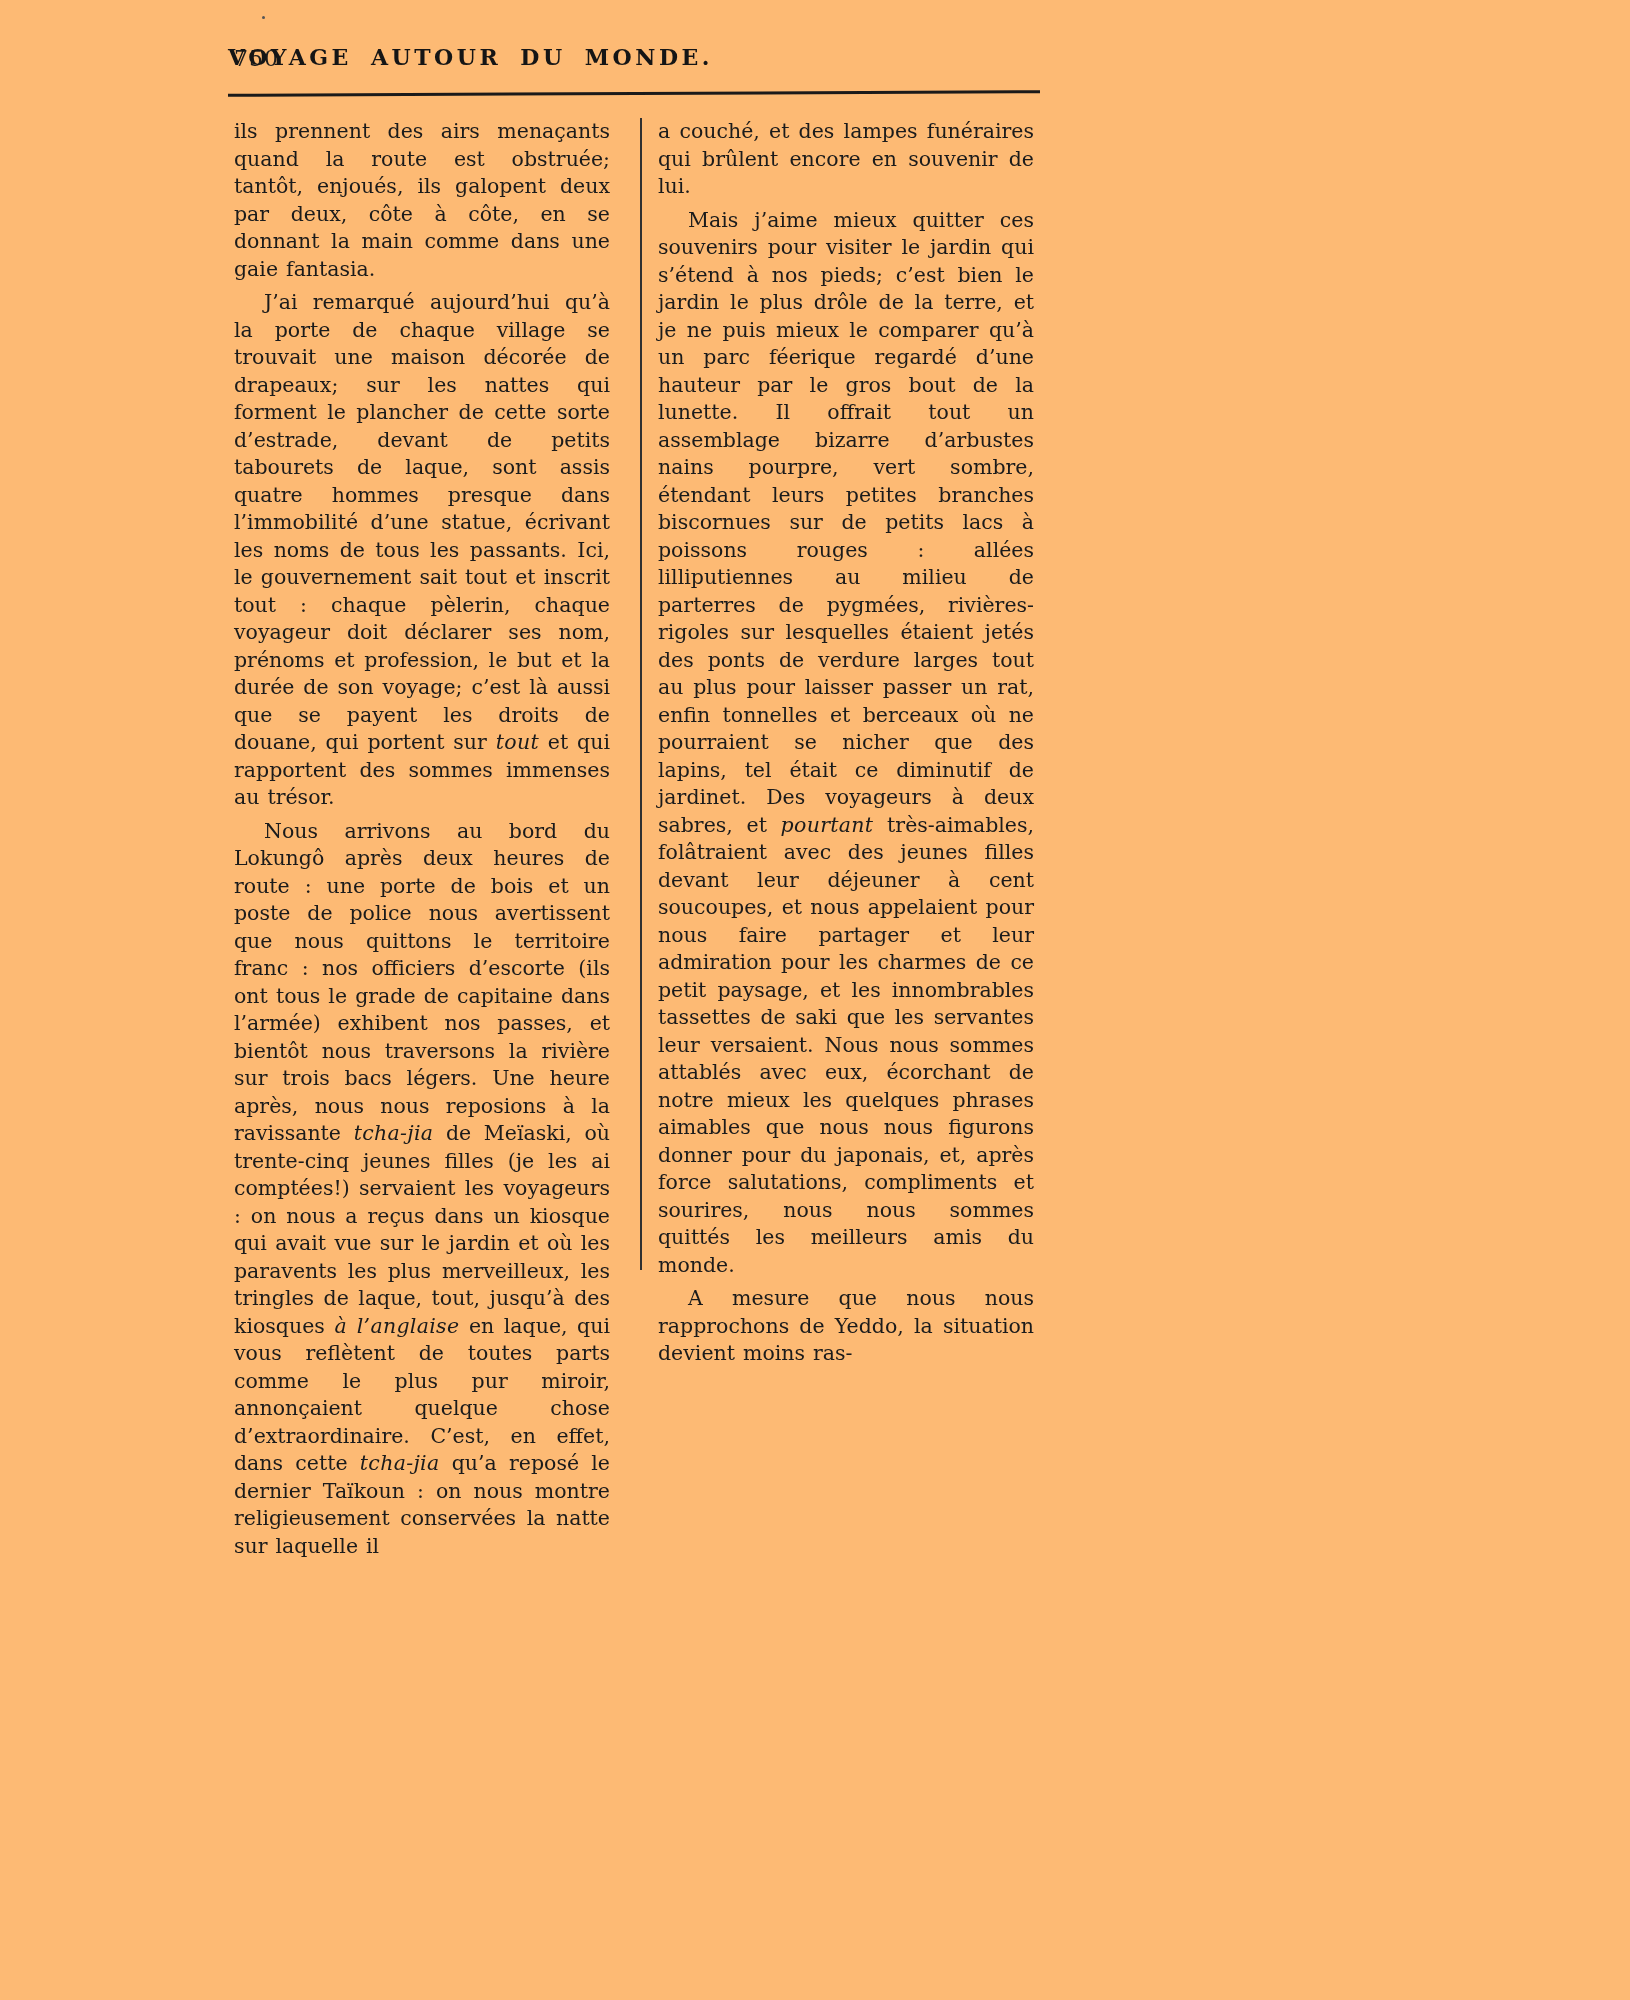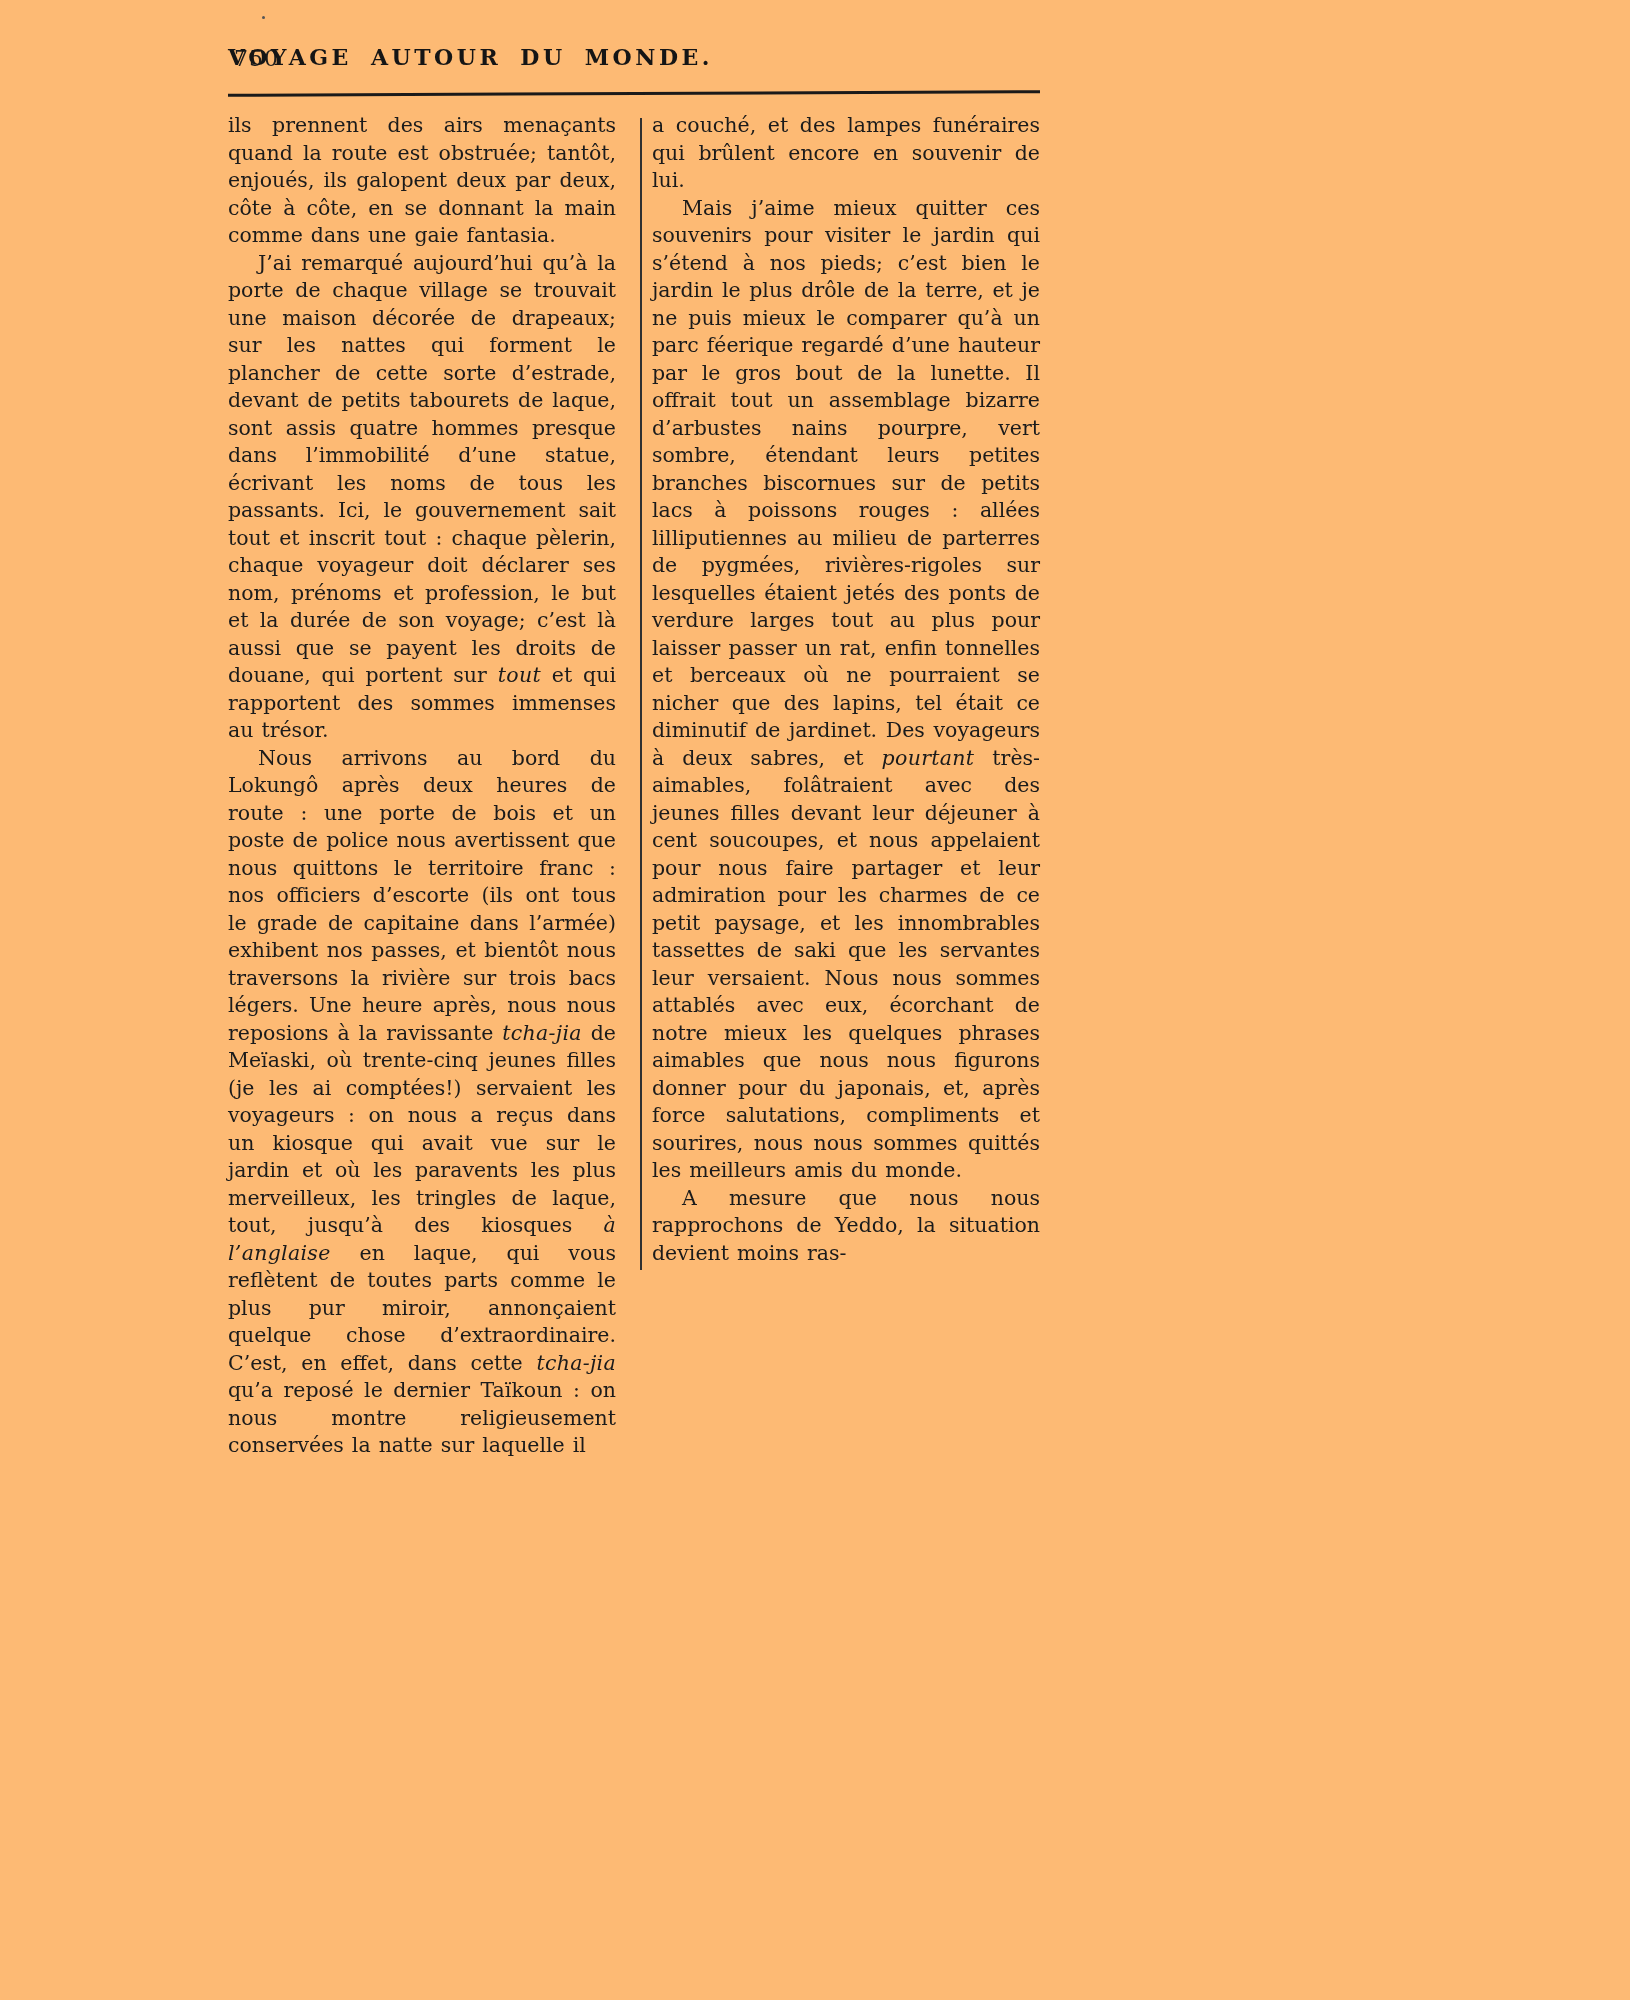--- a/index.html
+++ b/index.html
@@ -72,21 +72,21 @@
   }
   .col {
     width: 388px;
     text-align: justify;
     font-size: 20.5px;
     line-height: 27.5px;
     color: #1b1b1b;
     word-spacing: 1.5px;
   }
   .col p {
-    margin: 0;
+    margin: 6px;
     text-indent: 30px;
   }
   .col p.cont {
     text-indent: 0;
   }
   .col i {
     letter-spacing: 0.3px;
     font-style: italic;
   }
   

